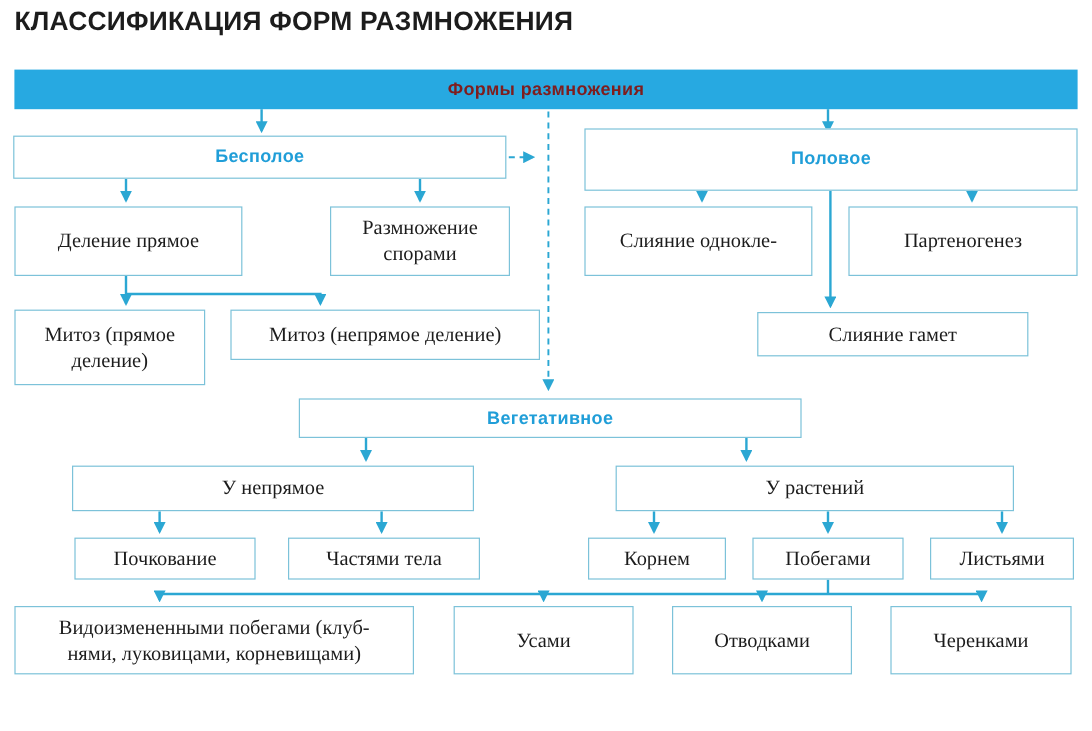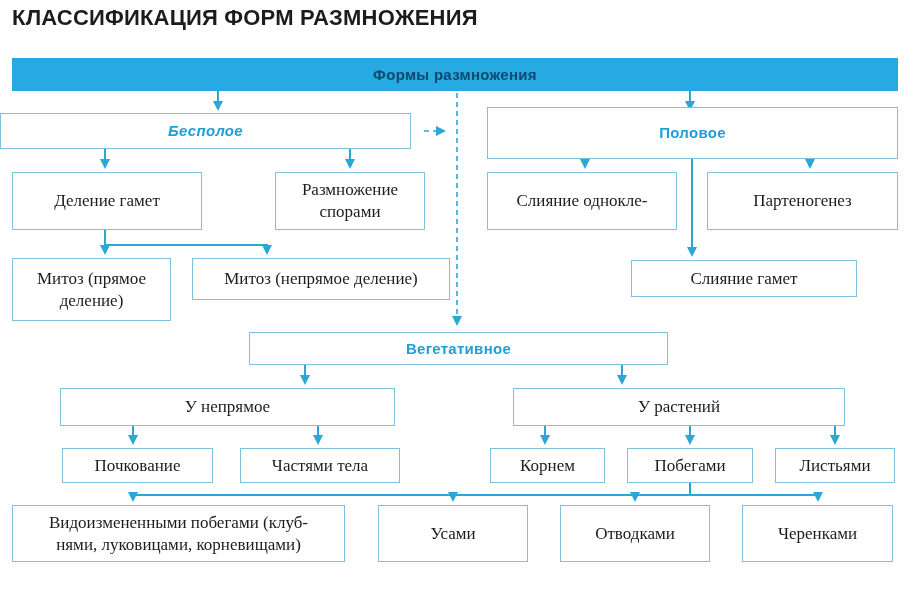--- a/index.html
+++ b/index.html
@@ -24,25 +24,25 @@
     background:#ffffff;border:1.5px solid #7cc2d9;
     display:flex;flex-direction:column;align-items:center;justify-content:center;
     text-align:center;
     font-size:17px;line-height:1.28;color:#1c1c1c;
   }
   .node.hdr{
     font-family:"Liberation Sans", sans-serif;
     font-weight:700;font-size:15px;color:#209ed8;letter-spacing:.3px;
   }
   .node.bar{
-    background:#27a9e1;border:none;color:#0c4a6e;
+    background:#27a9e1;border:none;color:#7f1d1d;
   }
   
   #n-bar    {left:12px; top:58px;  width:886px;height:33px;}
-  #n-besp   {left:0; top:113px; width:411px;height:36px;font-style:italic;}
+  #n-besp   {left:11px; top:113px; width:411px;height:36px;}
   #n-pol    {left:487px;top:107px; width:411px;height:52px;}
   #n-delenie{left:12px; top:172px; width:190px;height:58px;}
   #n-spory  {left:275px;top:172px; width:150px;height:58px;}
   #n-amitoz {left:12px; top:258px; width:159px;height:63px;}
   #n-mitoz  {left:192px;top:258px; width:258px;height:42px;}
   #n-sliyan {left:487px;top:172px; width:190px;height:58px;}
   #n-parten {left:707px;top:172px; width:191px;height:58px;}
   #n-gamet  {left:631px;top:260px; width:226px;height:37px;}
   #n-veget  {left:249px;top:332px; width:419px;height:33px;}
   #n-zhiv   {left:60px; top:388px; width:335px;height:38px;}
@@ -110,21 +110,21 @@
 
   <div class="node hdr" id="n-besp">
     <span>Бесполое</span>
   </div>
 
   <div class="node hdr" id="n-pol">
     <span>Половое</span>
   </div>
 
   <div class="node" id="n-delenie">
-    <span>Деление гамет</span>
+    <span>Деление прямое</span>
   </div>
 
   <div class="node" id="n-spory">
     <span>Размножение</span>
     <span>спорами</span>
   </div>
 
   <div class="node" id="n-amitoz">
     <span>Митоз (прямое</span>
     <span>деление)</span>

